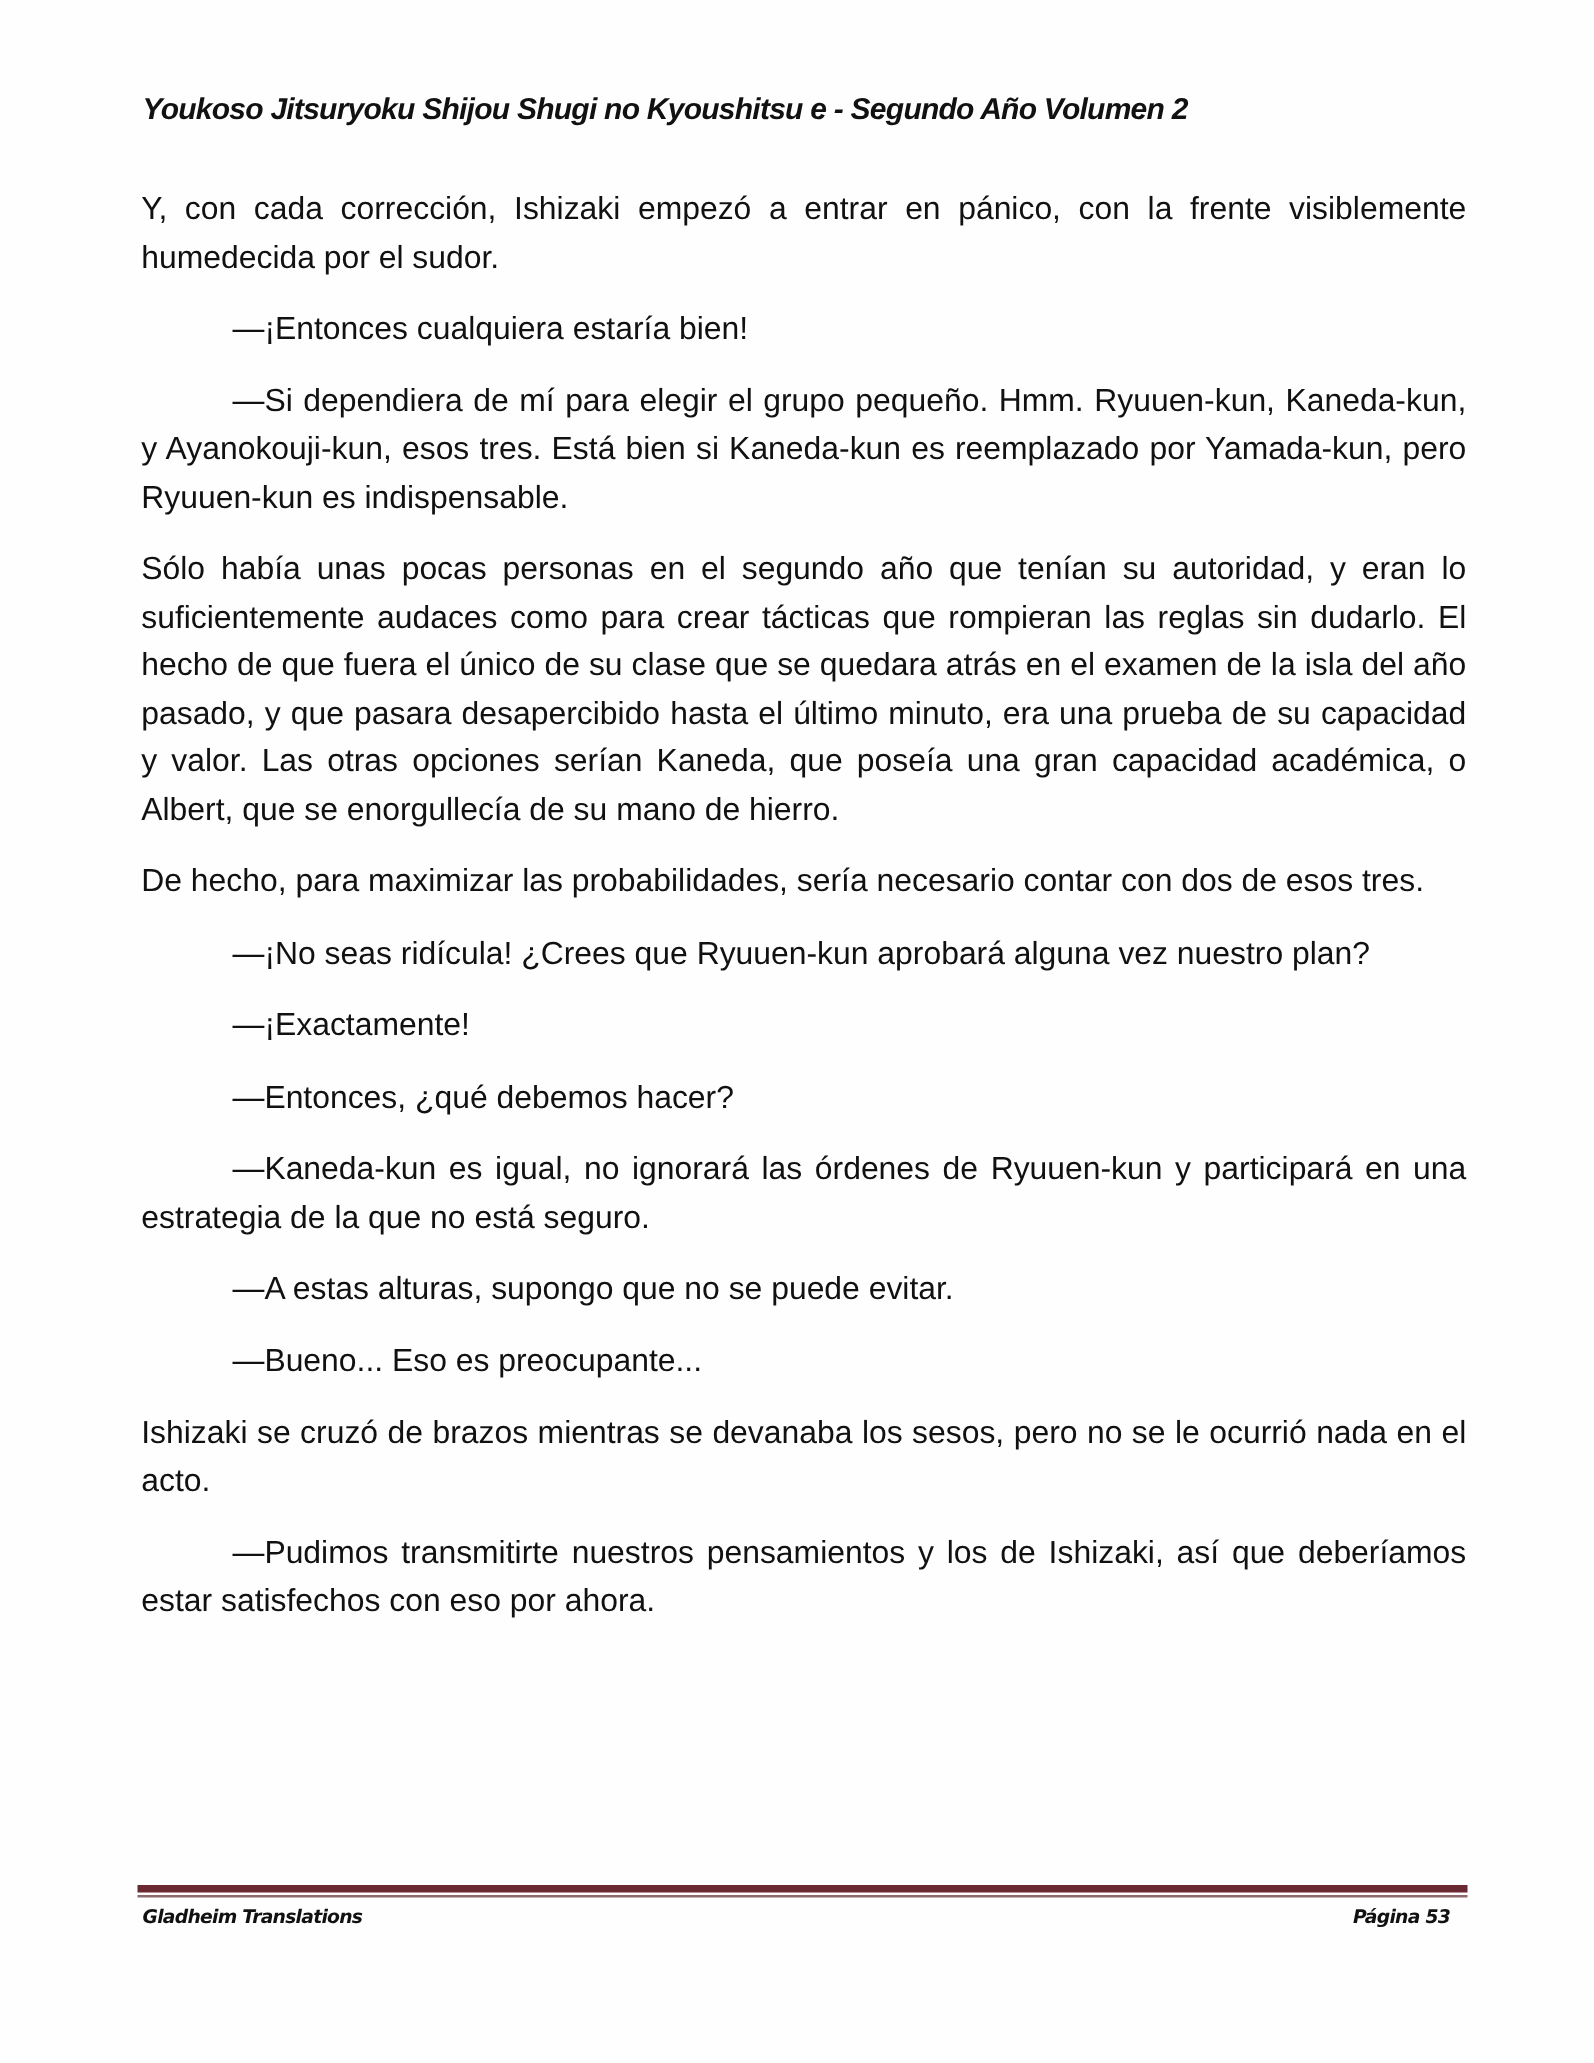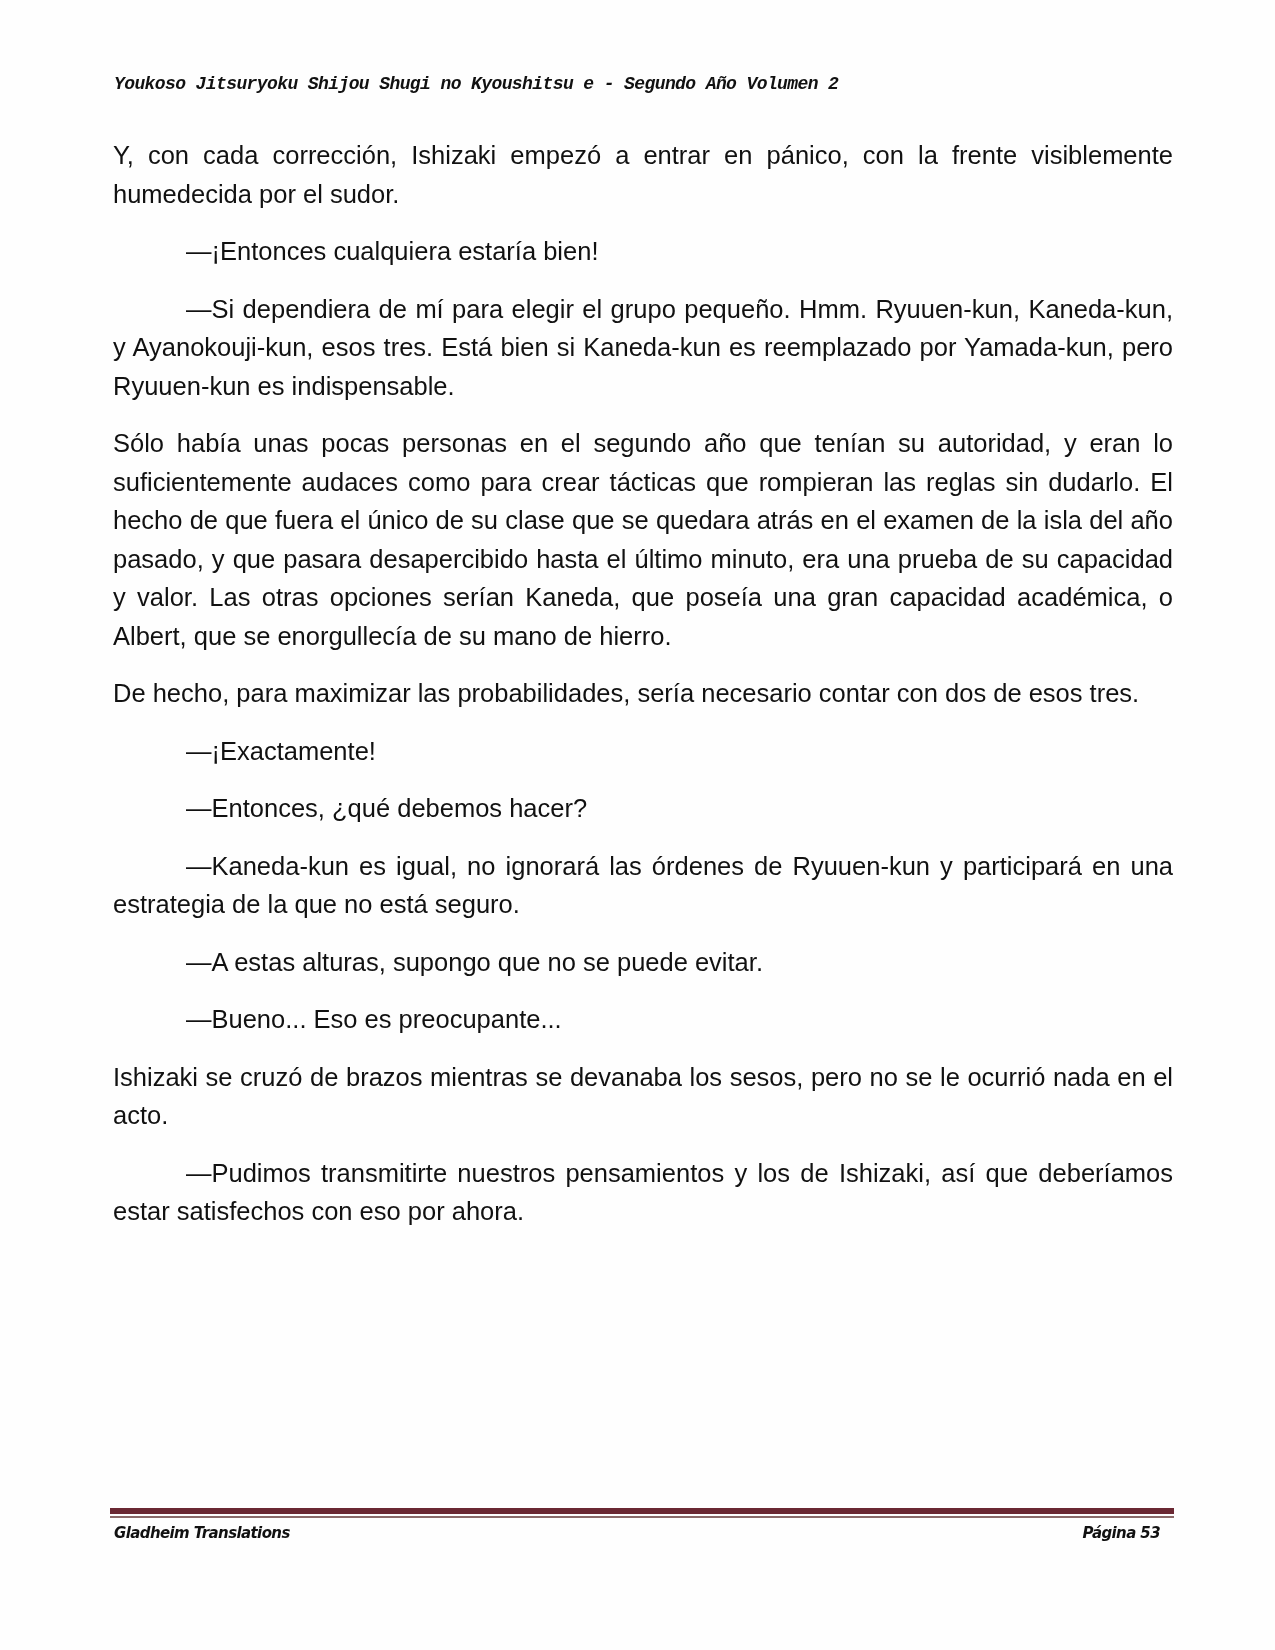--- a/index.html
+++ b/index.html
@@ -1,24 +1,24 @@
 <!DOCTYPE html>
 <html><head>
 <meta charset="utf-8">
 <style>
   html, body { margin: 0; padding: 0; background: #ffffff; }
   body { width: 1275px; height: 1650px; position: relative; overflow: hidden; }
   .page { position: absolute; left: 0; top: 0; width: 1275px; height: 1650px; background: #fefefe; }
   .running-header {
     position: absolute; left: 114px; top: 74px; width: 1060px;
-    font-family: Liberation Mono, monospace; font-weight: bold; font-style: italic;
-    font-size: 18px; letter-spacing: -0.6px; color: #111; white-space: nowrap;
+    font-family: Liberation Sans, sans-serif; font-weight: bold; font-style: italic;
+    font-size: 24px; letter-spacing: -0.6px; color: #111; white-space: nowrap;
   }
   .body {
-    position: absolute; left: 113px; top: 136px; width: 1060px;
+    position: absolute; left: 113px; top: 148px; width: 1060px;
     font-family: "Liberation Sans", sans-serif; font-size: 25.5px;
     line-height: 38.5px; color: #111;
   }
   .body p { margin: 0 0 19px 0; text-align: justify; }
   .body p.dialog { text-indent: 73px; }
   .footer-rule {
     position: absolute; left: 110px; top: 1508px; width: 1064px; height: 9px;
   }
   .footer-rule .thick { position: absolute; left: 0; top: 0; width: 100%; height: 6px; background: #6a2833; }
   .footer-rule .thin { position: absolute; left: 0; top: 8px; width: 100%; height: 1.5px; background: #8a6a6a; }
@@ -35,20 +35,21 @@
 
 <div class="page">
   <div class="running-header">Youkoso Jitsuryoku Shijou Shugi no Kyoushitsu e - Segundo Año Volumen 2</div>
 
   <div class="body">
     <p class="narration">Y, con cada corrección, Ishizaki empezó a entrar en pánico, con la frente visiblemente humedecida por el sudor.</p>
     <p class="dialog">—¡Entonces cualquiera estaría bien!</p>
     <p class="dialog">—Si dependiera de mí para elegir el grupo pequeño. Hmm. Ryuuen-kun, Kaneda-kun, y Ayanokouji-kun, esos tres. Está bien si Kaneda-kun es reemplazado por Yamada-kun, pero Ryuuen-kun es indispensable.</p>
     <p class="narration">Sólo había unas pocas personas en el segundo año que tenían su autoridad, y eran lo suficientemente audaces como para crear tácticas que rompieran las reglas sin dudarlo. El hecho de que fuera el único de su clase que se quedara atrás en el examen de la isla del año pasado, y que pasara desapercibido hasta el último minuto, era una prueba de su capacidad y valor. Las otras opciones serían Kaneda, que poseía una gran capacidad académica, o Albert, que se enorgullecía de su mano de hierro.</p>
     <p class="narration">De hecho, para maximizar las probabilidades, sería necesario contar con dos de esos tres.</p>
+    <p class="dialog">—¡No seas ridícula! ¿Crees que Ryuuen-kun aprobará alguna vez nuestro plan?</p>
     <p class="dialog">—¡Exactamente!</p>
     <p class="dialog">—Entonces, ¿qué debemos hacer?</p>
     <p class="dialog">—Kaneda-kun es igual, no ignorará las órdenes de Ryuuen-kun y participará en una estrategia de la que no está seguro.</p>
     <p class="dialog">—A estas alturas, supongo que no se puede evitar.</p>
     <p class="dialog">—Bueno... Eso es preocupante...</p>
     <p class="narration">Ishizaki se cruzó de brazos mientras se devanaba los sesos, pero no se le ocurrió nada en el acto.</p>
     <p class="dialog">—Pudimos transmitirte nuestros pensamientos y los de Ishizaki, así que deberíamos estar satisfechos con eso por ahora.</p>
   </div>
 
   <div class="footer-rule">

